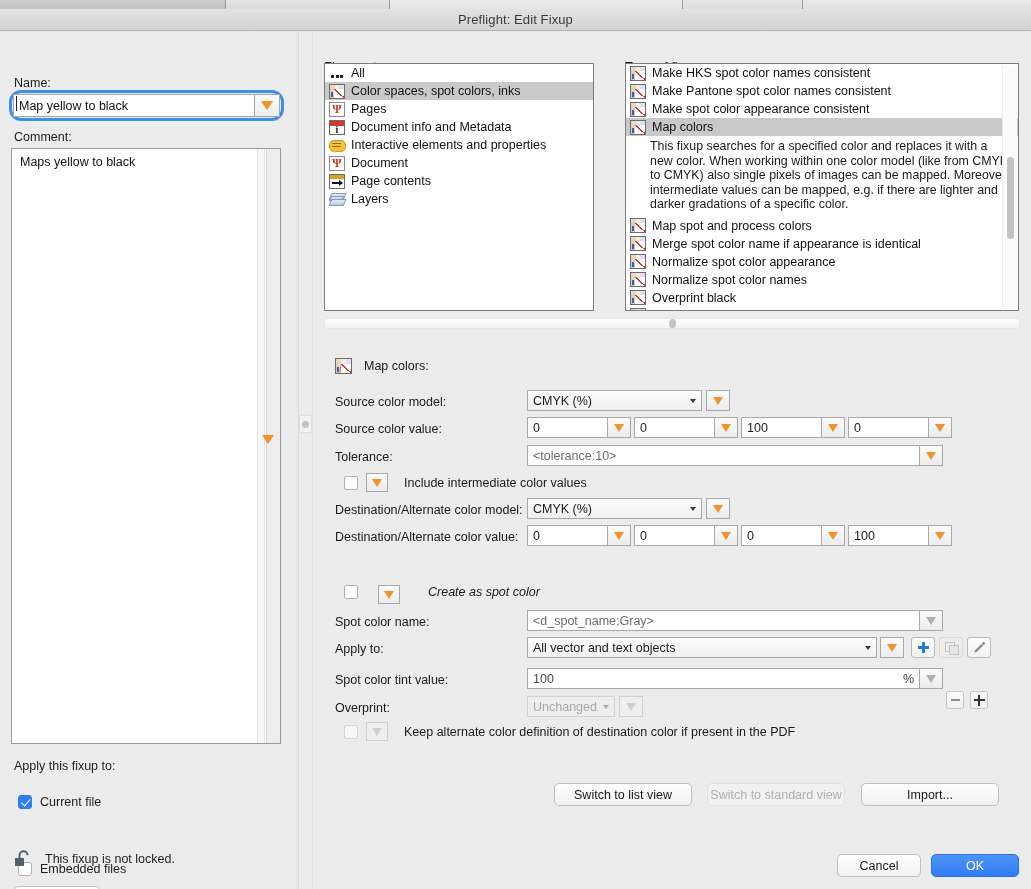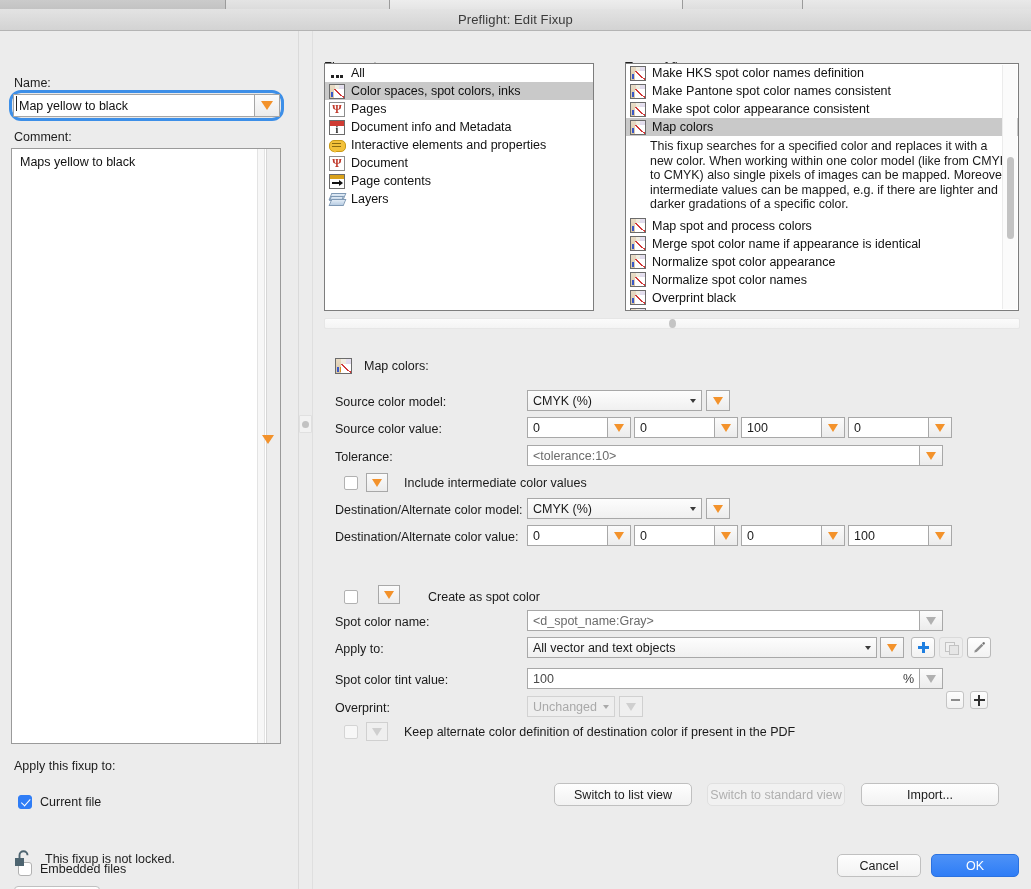--- a/index.html
+++ b/index.html
@@ -415,21 +415,21 @@
     </div>
 
     <div class="listbox type-list">
       <div class="lrow">
         <span class="icn icn-ink">
             <b class="c1"></b>
             <b class="c2"></b>
             <b class="c3"></b>
             <i></i>
           </span>
-        <span class="txt">Make HKS spot color names definition</span>
+        <span class="txt">Make HKS spot color names consistent</span>
       </div>
       <div class="lrow">
         <span class="icn icn-ink">
             <b class="c1"></b>
             <b class="c2"></b>
             <b class="c3"></b>
             <i></i>
           </span>
         <span class="txt">Make Pantone spot color names consistent</span>
       </div>
@@ -621,21 +621,21 @@
             </div>
         </div>
         <div class="numgrp" style="margin-left:3px;">
           <div class="txt-box" style="width:80px;">100</div>
           <div class="ddbtn">
               <span class="tri-orange small"></span>
             </div>
         </div>
       </div>
 
-      <div class="ctl-x" style="left:31px; top:554px; display:flex; align-items:flex-end; gap:20px;">
+      <div class="ctl-x" style="left:31px; top:554px; display:flex; align-items:flex-start; gap:20px;font-style:italic;">
         <span class="chkbox-sq"></span>
         <span class="ddbtn" style="width:22px;height:19px;">
             <span class="tri-orange small"></span>
           </span>
         <span class="flabel" style="margin-left:8px;">Create as spot color</span>
       </div>
 
       <div class="frow" style="top:580px;">
         <span class="flabel">Spot color name:</span>
       </div>

